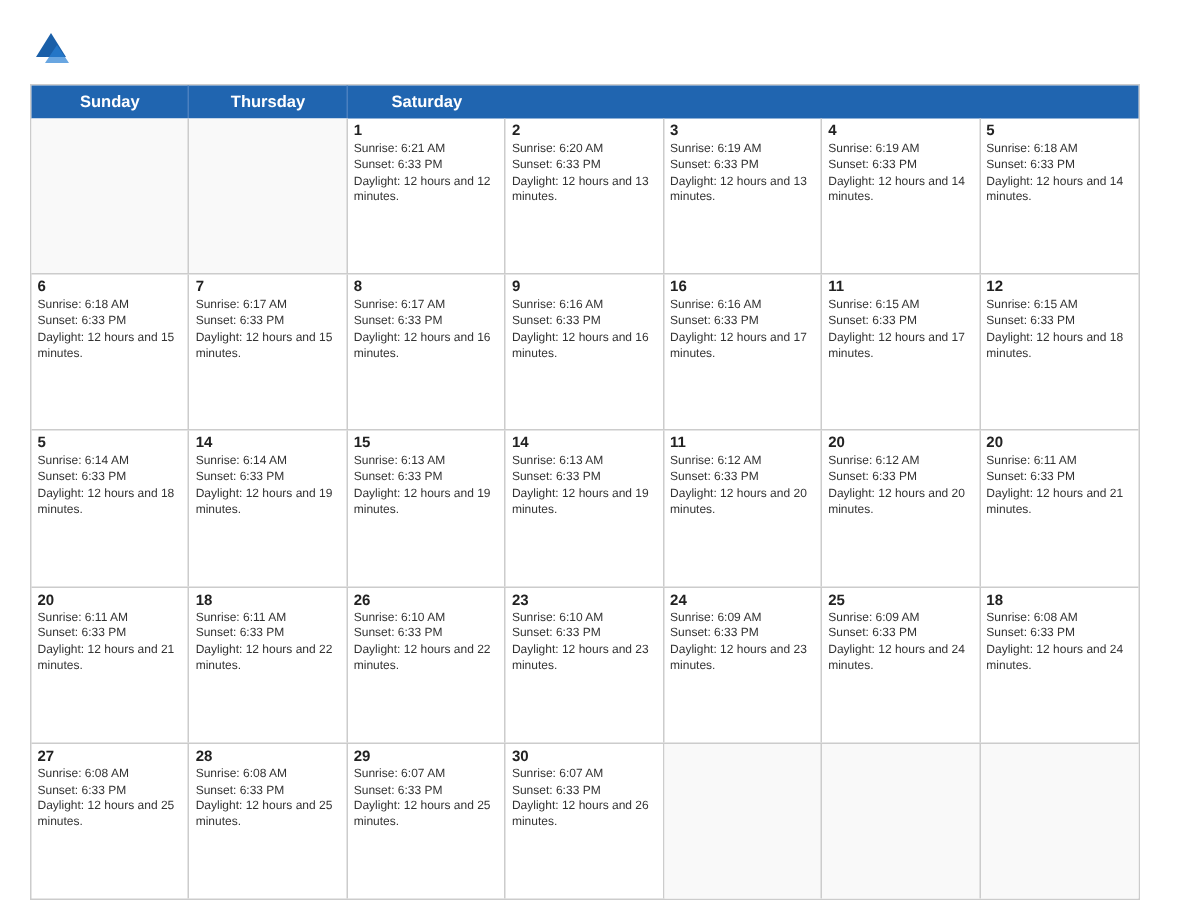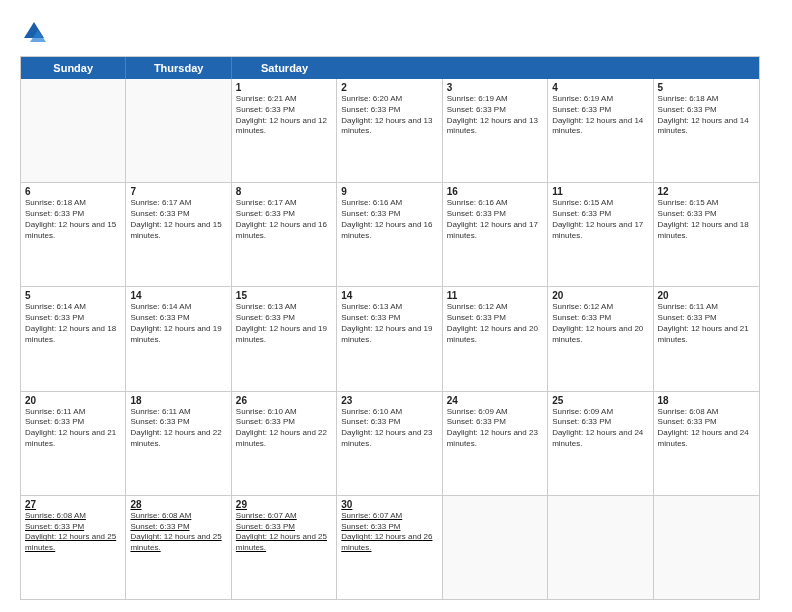--- a/index.html
+++ b/index.html
@@ -77,21 +77,21 @@
       flex: 1;
       display: flex;
       flex-direction: column;
     }
     .cal-week {
       display: grid;
       grid-template-columns: repeat(7, 1fr);
       flex: 1;
       border-bottom: 1px solid #ccc;
     }
-    .cal-week:last-child { border-bottom: none; text-decoration: underline; }
+    .cal-week:last-child { border-bottom: none; }
     .cal-cell {
       border-right: 1px solid #ccc;
       padding: 3px 4px;
       font-size: 8.5px;
       color: #333;
       vertical-align: top;
       min-height: 0;
     }
     .cal-cell:last-child { border-right: none; }
     .cal-cell.empty { background: #f9f9f9; }

